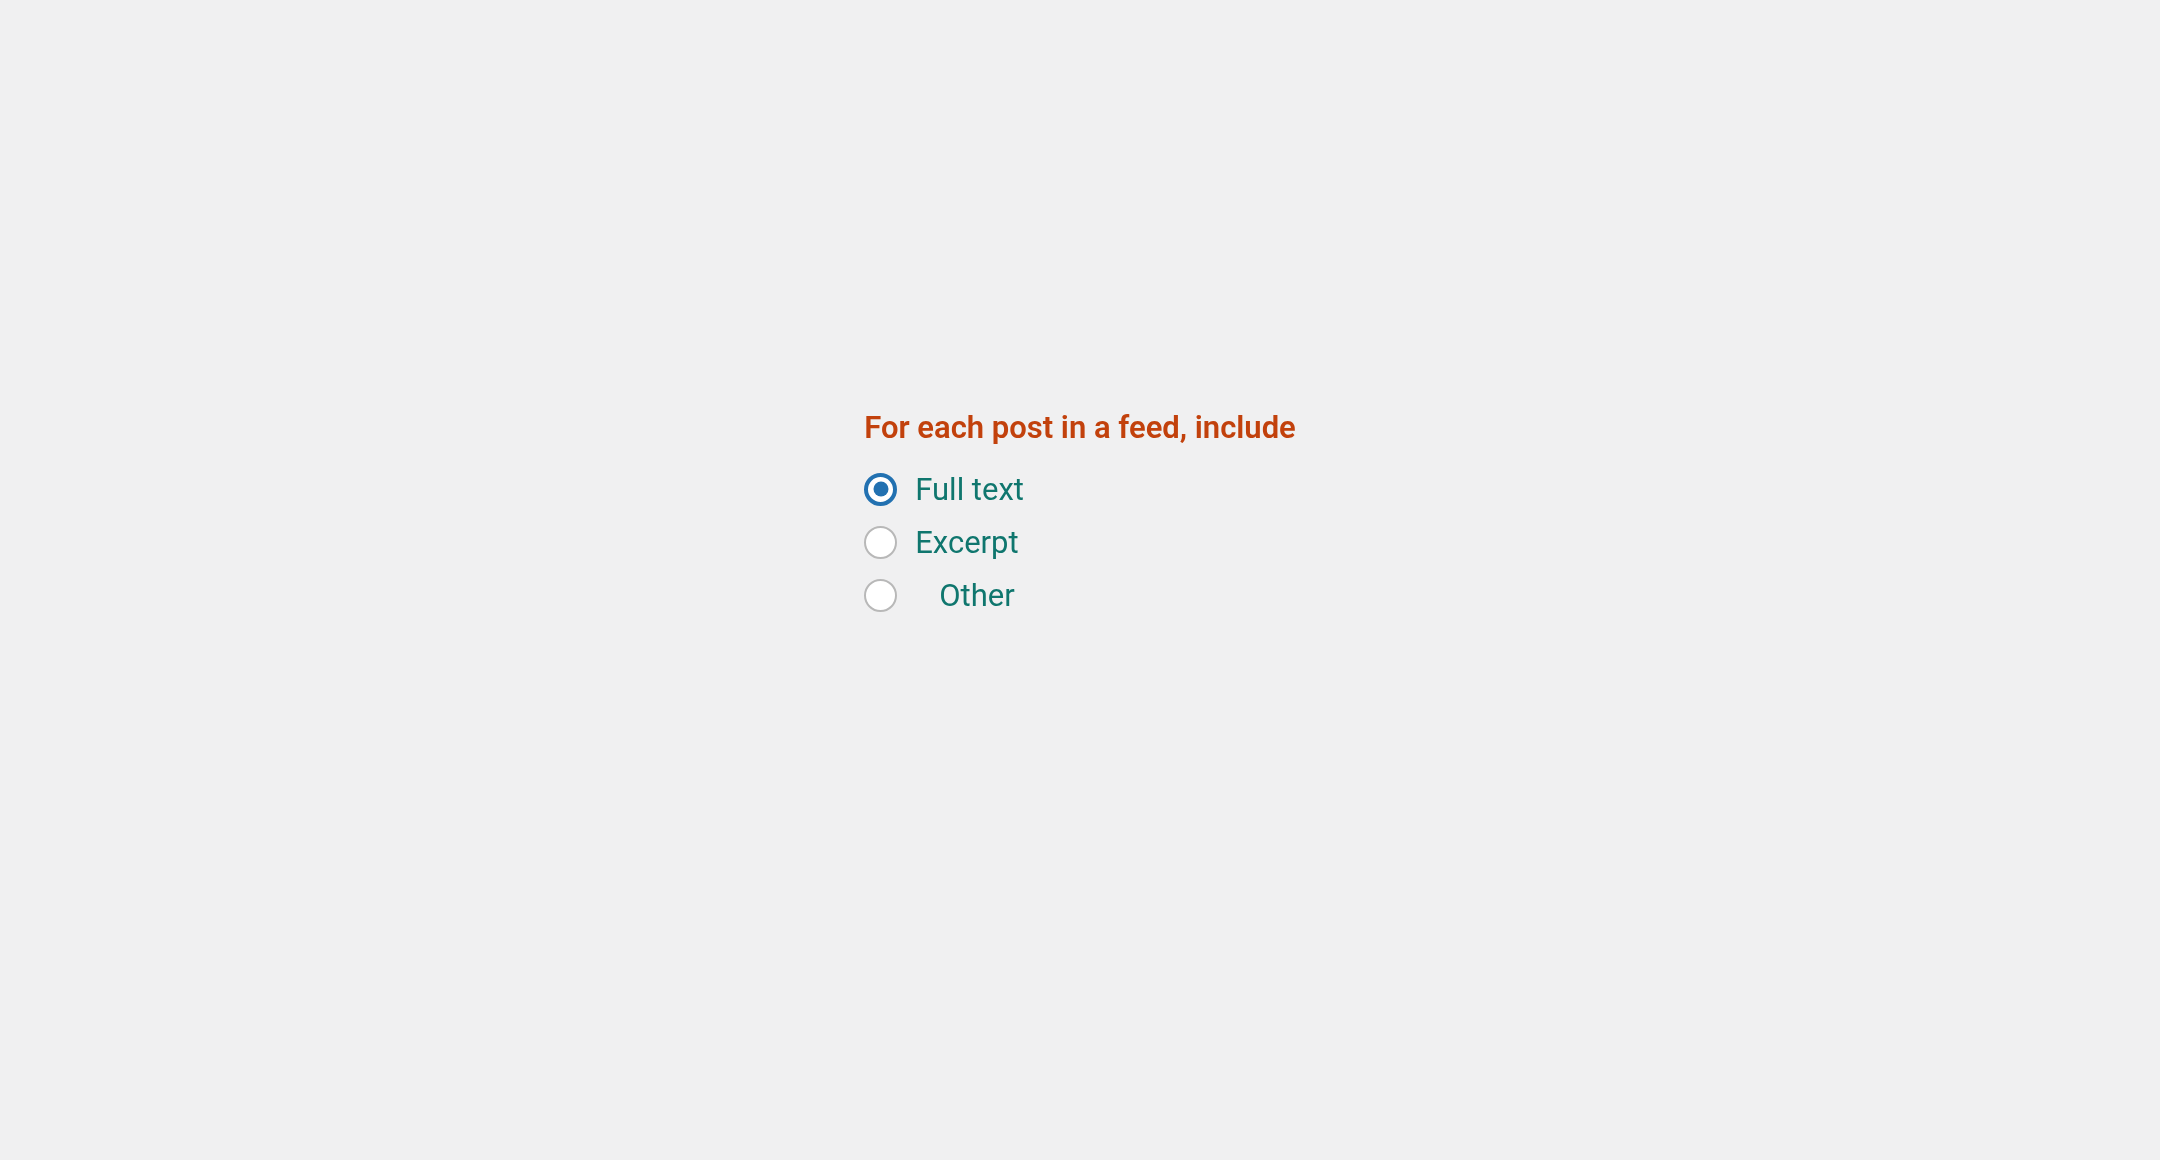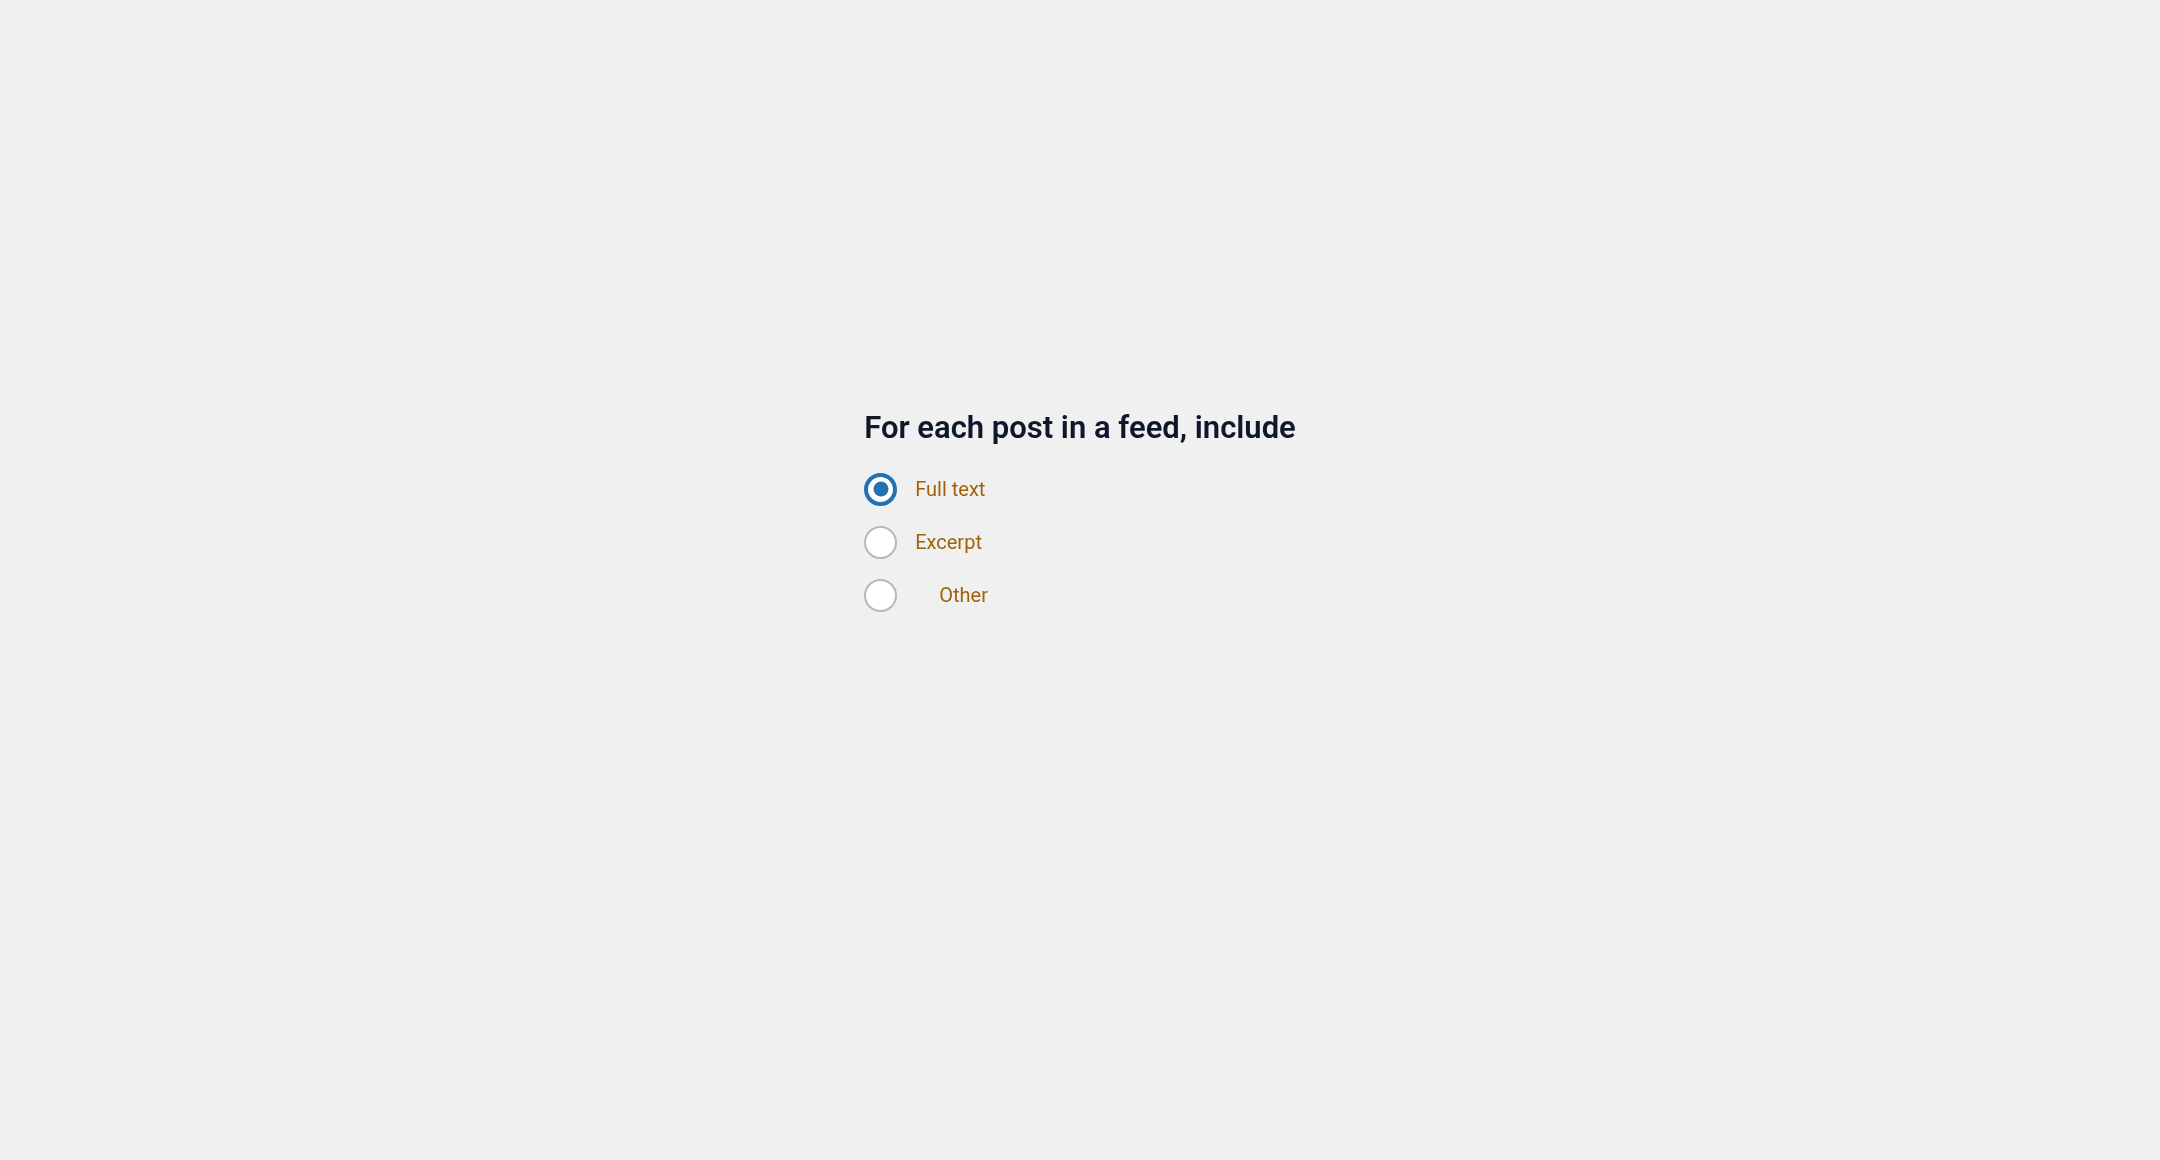--- a/index.html
+++ b/index.html
@@ -21,21 +21,21 @@
     .container {
       display: flex;
       flex-direction: column;
       align-items: flex-start;
       transform: translateY(-70px);
     }
 
     .legend {
       font-size: 31px;
       font-weight: 600;
-      color: #0f172a;
+      color: #c2410c;
       margin-bottom: 24px;
       line-height: 1.3;
     }
 
     .radio-row {
       display: flex;
       align-items: center;
       margin-bottom: 20px;
       cursor: pointer;
     }
@@ -69,23 +69,23 @@
       top: 50%;
       left: 50%;
       transform: translate(-50%, -50%);
       width: 15px;
       height: 15px;
       background: #2271b1;
       border-radius: 50%;
     }
 
     .radio-label {
-      font-size: 20px;
+      font-size: 31px;
       font-weight: 400;
-      color: #a16207;
+      color: #0f766e;
       line-height: 1;
       text-align: center;
     }
   </style>
 </head>
 <body>
 
 <div class="container">
   <div class="legend">For each post in a feed, include</div>
 

